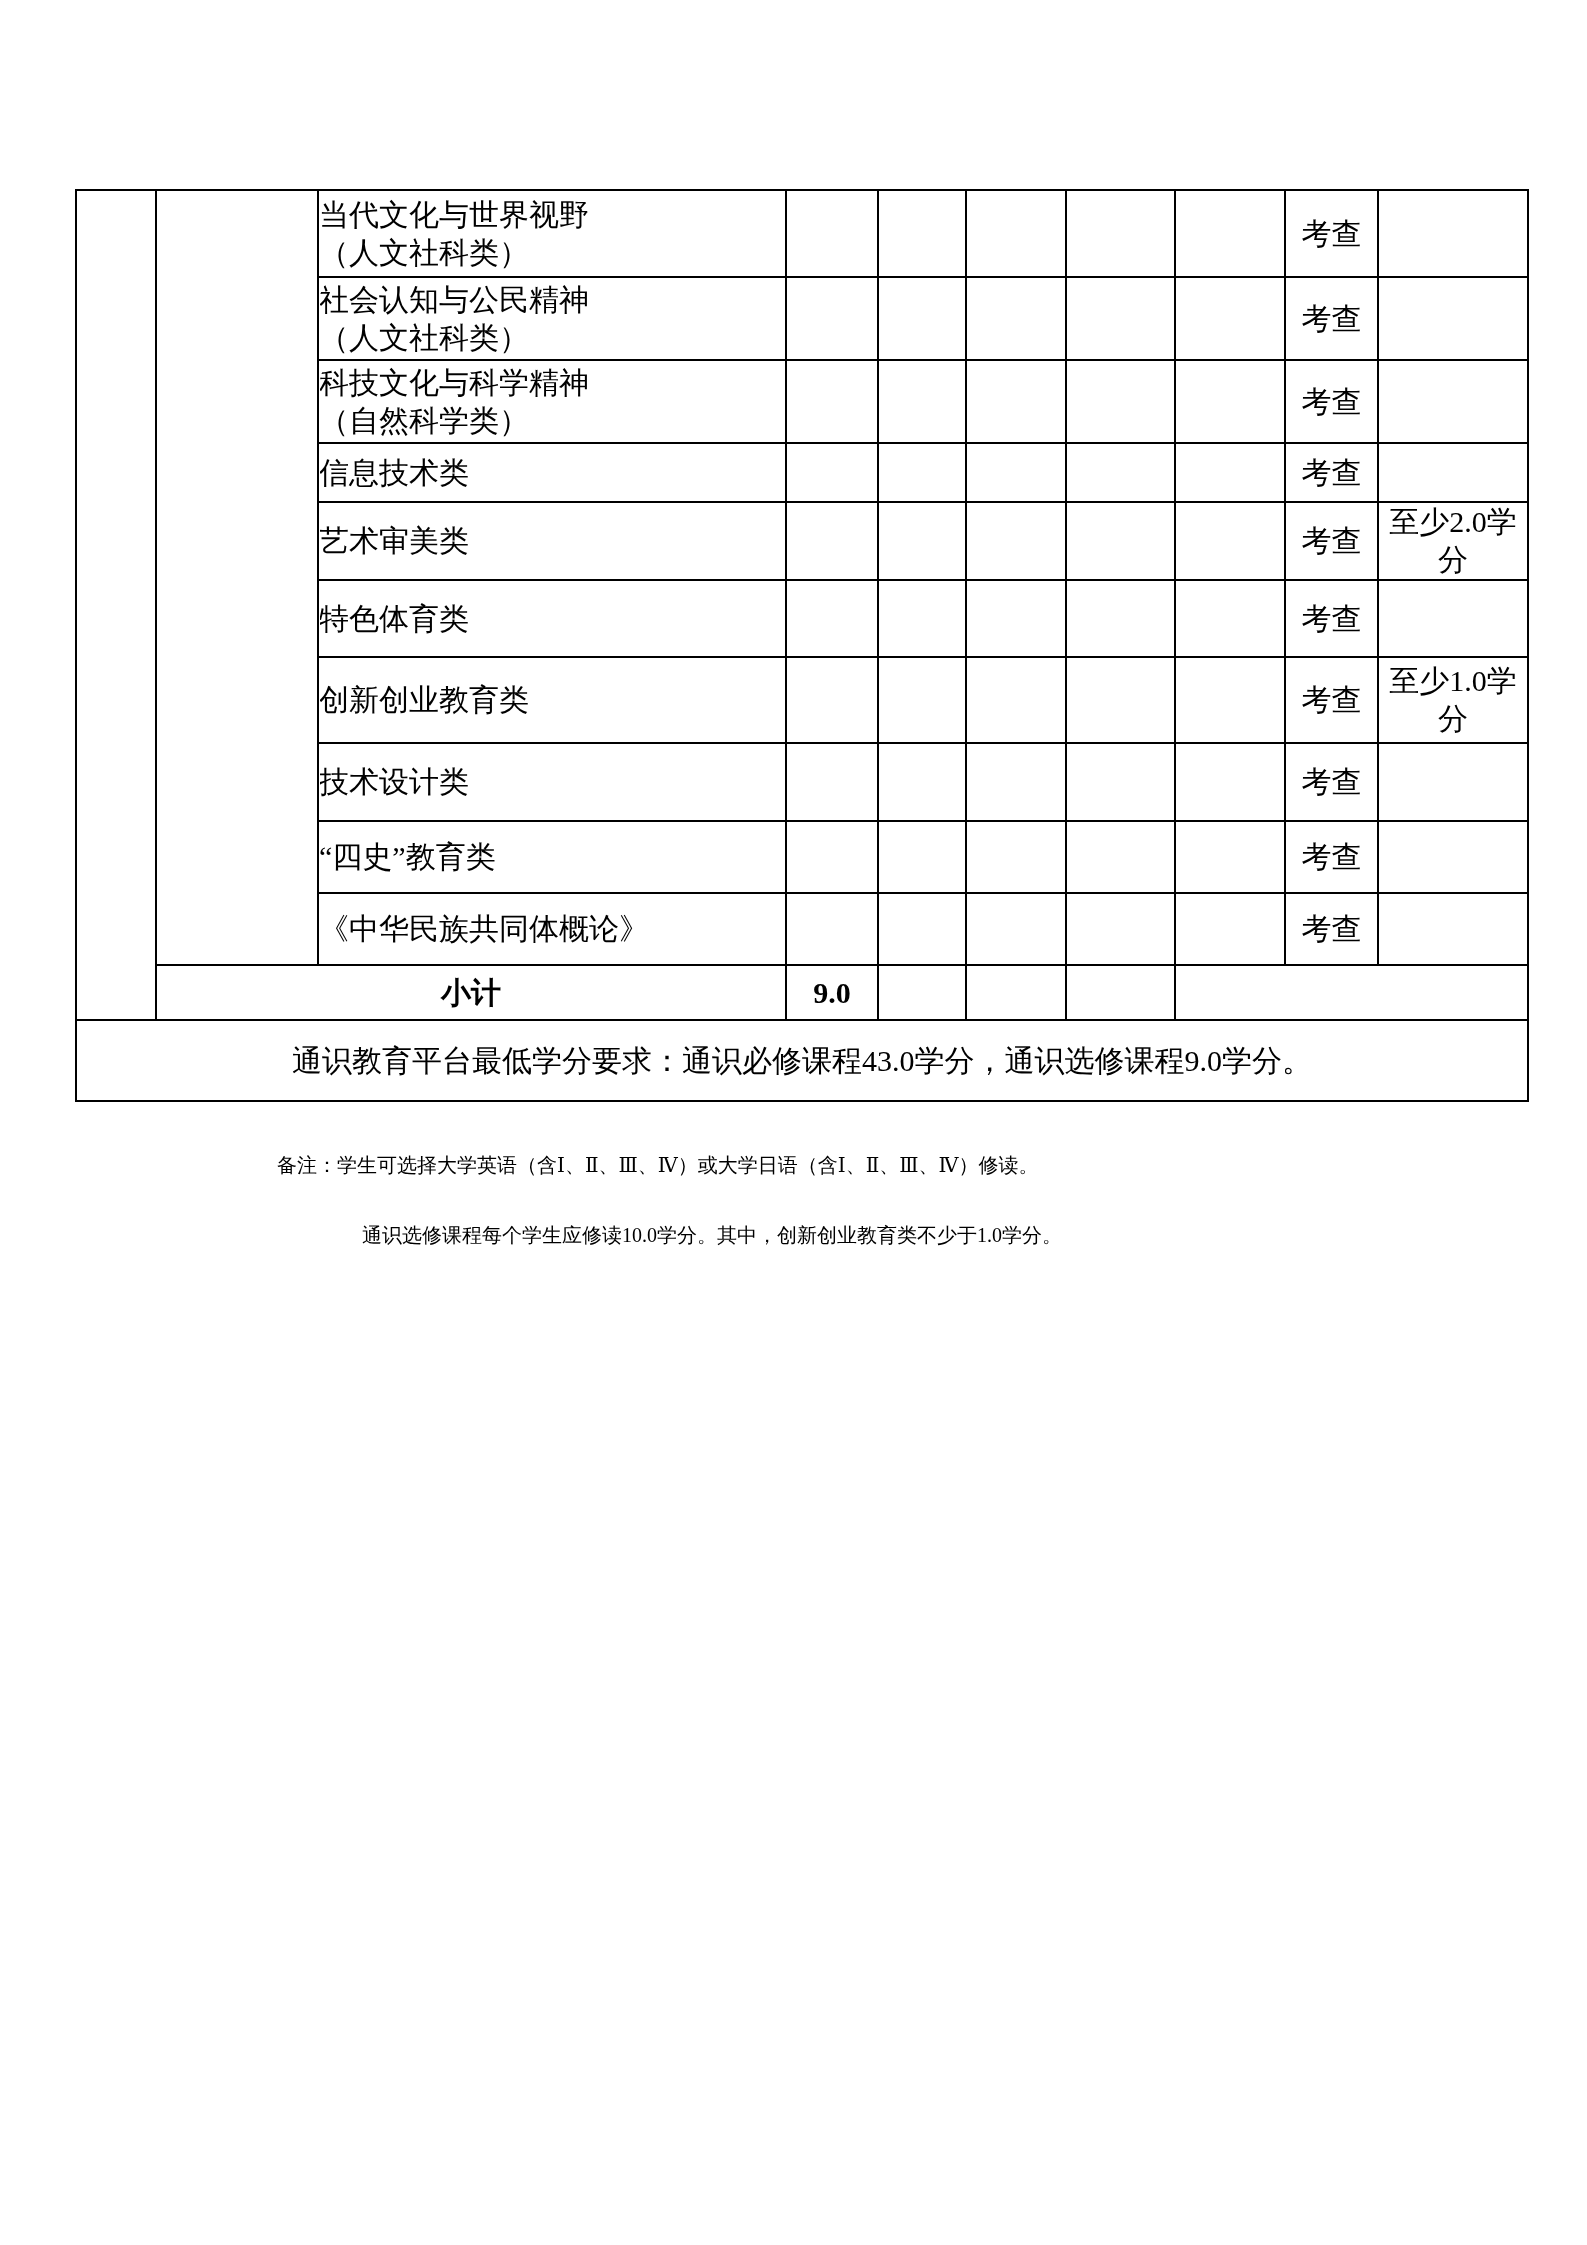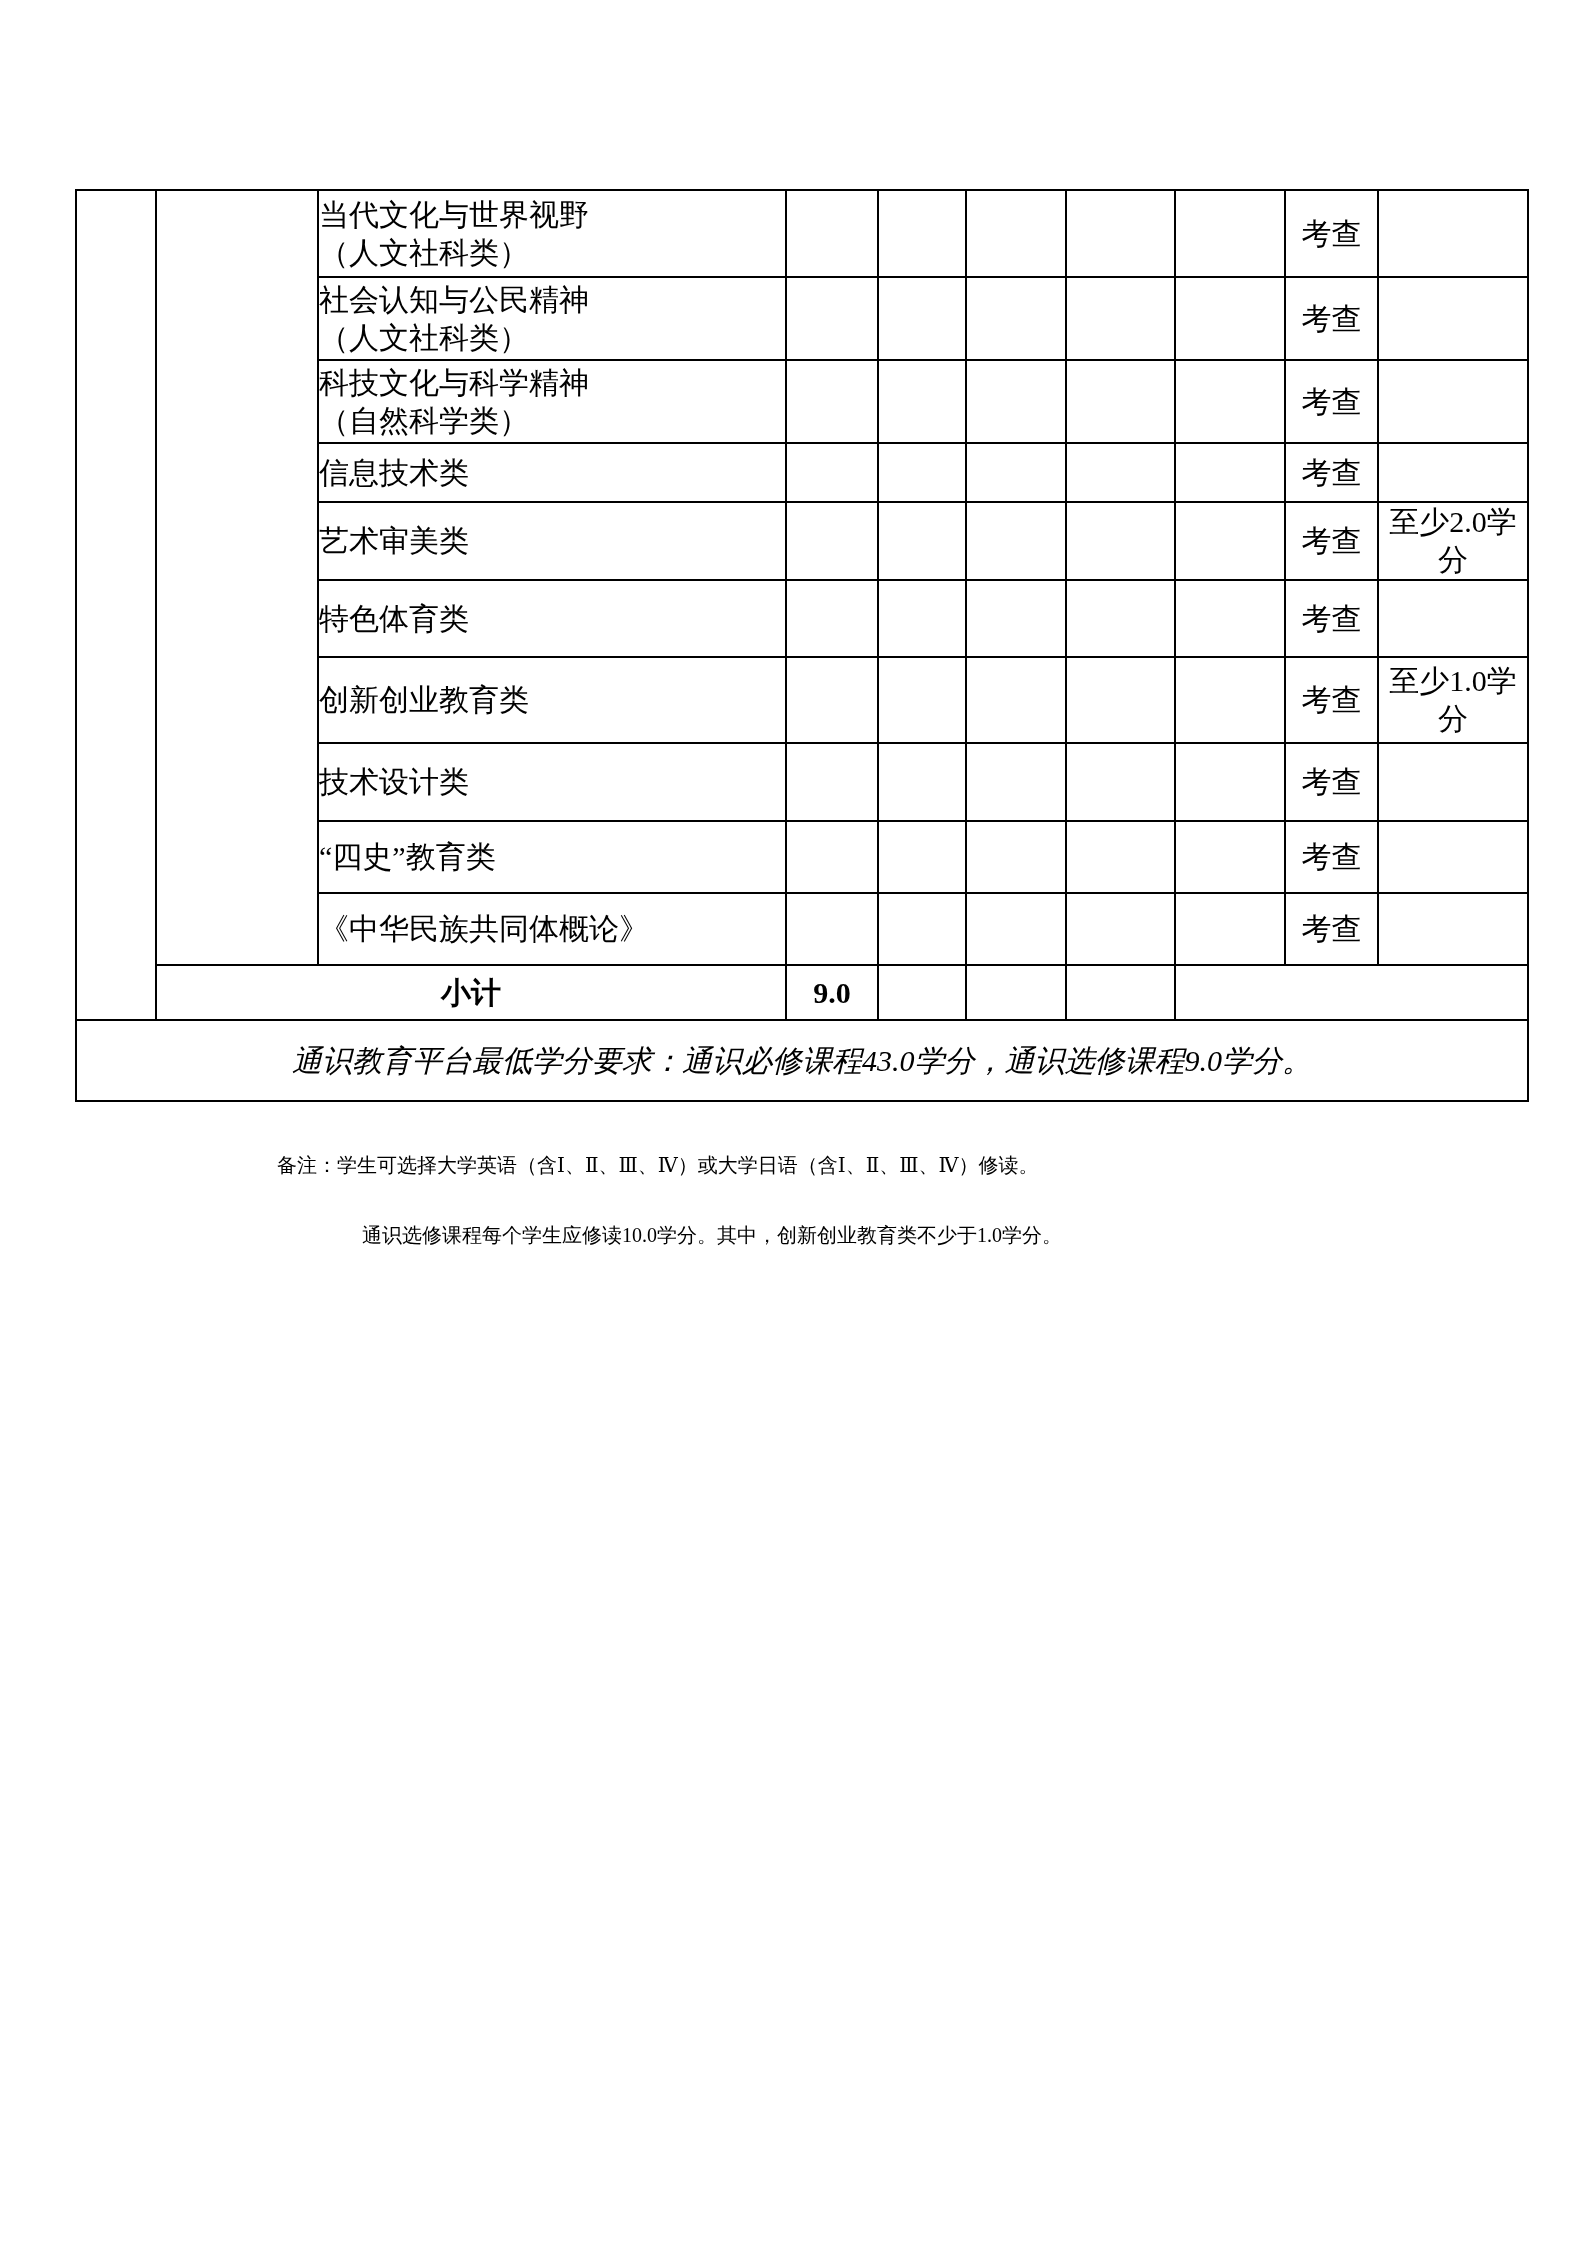--- a/index.html
+++ b/index.html
@@ -34,20 +34,21 @@
     padding: 0;
     font-size: 30px;
     line-height: 38px;
     vertical-align: middle;
     overflow: hidden;
   }
   td.course {
     text-align: left;
     padding-left: 12px;
     white-space: pre-line;
+    border-radius: 21px;
   }
   td.assess {
     text-align: center;
   }
   td.remark {
     text-align: center;
     white-space: pre-line;
     font-size: 29px;
     line-height: 36px;
     border-radius: 28px;
@@ -57,21 +58,20 @@
     font-weight: bold;
   }
   td.subtotal-val {
     text-align: center;
     font-weight: bold;
     font-size: 31px;
   }
   td.requirement {
     text-align: center;
     font-size: 30px;
-    font-style: italic;
   }
   tr.r1  { height: 87px; }
   tr.r2  { height: 83px; }
   tr.r3  { height: 83px; }
   tr.r4  { height: 59px; margin-top: 16px; }
   tr.r5  { height: 75px; }
   tr.r6  { height: 77px; }
   tr.r7  { height: 86px; }
   tr.r8  { height: 78px; }
   tr.r9  { height: 72px; padding-left: 40px; }

